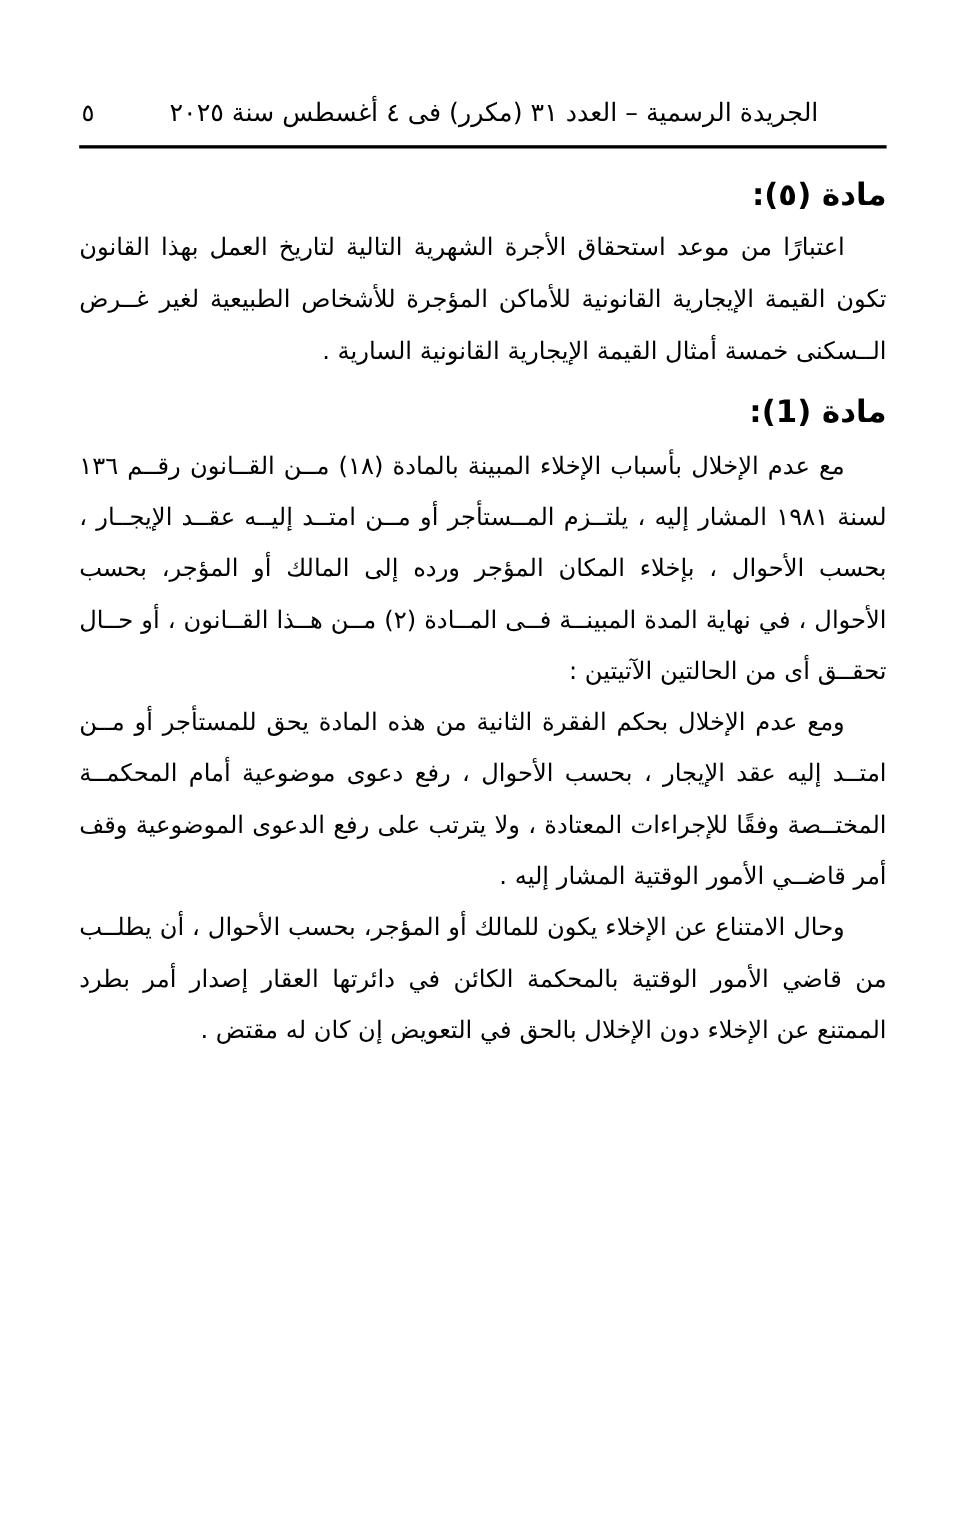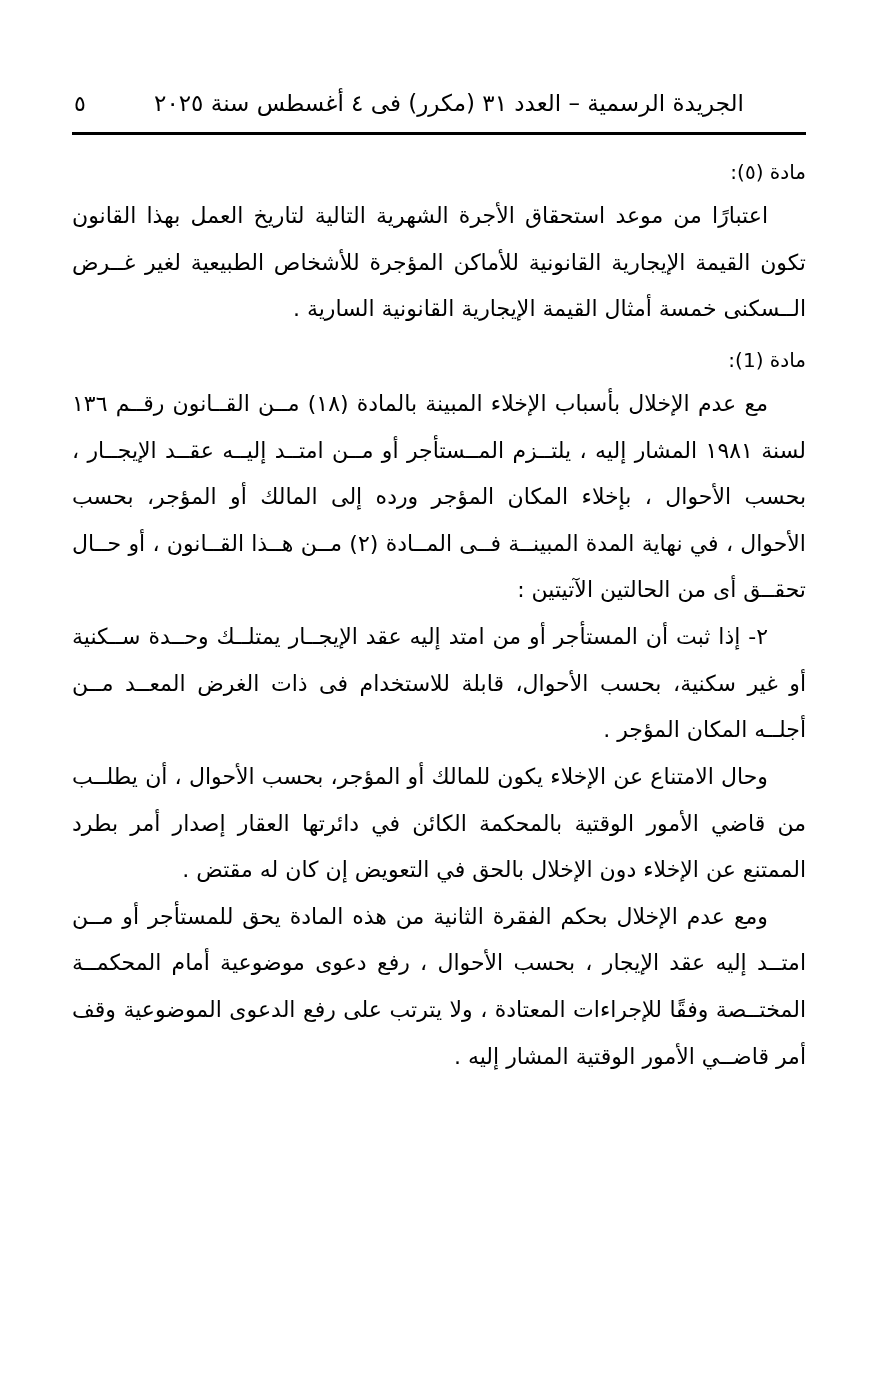--- a/index.html
+++ b/index.html
@@ -35,22 +35,22 @@
     width: 48px;
     text-align: left;
     font-size: 22px;
   }
   .rule {
     border-bottom: 3px solid #000;
     margin: 0 0 24px 0;
   }
   .article { margin: 0; }
   .article-heading {
-    font-weight: 400;
-    font-size: 20px;
+    font-weight: 700;
+    font-size: 28px;
     margin: 14px 0 8px 0;
     line-height: 1.3;
   }
   .para {
     font-size: 22px;
     line-height: 2.12;
     text-align: justify;
     text-justify: inter-word;
     text-indent: 38px;
     margin: 0;
@@ -70,18 +70,17 @@
 
   <div class="article">
     <div class="article-heading">مادة (٥):</div>
     <p class="para">اعتبارًا من موعد استحقاق الأجرة الشهرية التالية لتاريخ العمل بهذا القانون تكون القيمة الإيجارية القانونية للأماكن المؤجرة للأشخاص الطبيعية لغير غــرض الــسكنى خمسة أمثال القيمة الإيجارية القانونية السارية .</p>
   </div>
 
 
   <div class="article">
     <div class="article-heading">مادة (1):</div>
     <p class="para">مع عدم الإخلال بأسباب الإخلاء المبينة بالمادة (١٨) مــن القــانون رقــم ١٣٦ لسنة ١٩٨١ المشار إليه ، يلتــزم المــستأجر أو مــن امتــد إليــه عقــد الإيجــار ، بحسب الأحوال ، بإخلاء المكان المؤجر ورده إلى المالك أو المؤجر، بحسب الأحوال ، في نهاية المدة المبينــة فــى المــادة (٢) مــن هــذا القــانون ، أو حــال تحقــق أى من الحالتين الآتيتين :</p>
-    <p class="para">٢- إذا ثبت أن المستأجر أو من امتد إليه عقد الإيجــار يمتلــك وحــدة ســكنية أو غير سكنية، بحسب الأحوال، قابلة للاستخدام فى ذات الغرض المعــد مــن أجلــه المكان المؤجر .</p>
+    <p class="para">ومع عدم الإخلال بحكم الفقرة الثانية من هذه المادة يحق للمستأجر أو مــن امتــد إليه عقد الإيجار ، بحسب الأحوال ، رفع دعوى موضوعية أمام المحكمــة المختــصة وفقًا للإجراءات المعتادة ، ولا يترتب على رفع الدعوى الموضوعية وقف أمر قاضــي الأمور الوقتية المشار إليه .</p>
     <p class="para">وحال الامتناع عن الإخلاء يكون للمالك أو المؤجر، بحسب الأحوال ، أن يطلــب من قاضي الأمور الوقتية بالمحكمة الكائن في دائرتها العقار إصدار أمر بطرد الممتنع عن الإخلاء دون الإخلال بالحق في التعويض إن كان له مقتض .</p>
-    <p class="para">ومع عدم الإخلال بحكم الفقرة الثانية من هذه المادة يحق للمستأجر أو مــن امتــد إليه عقد الإيجار ، بحسب الأحوال ، رفع دعوى موضوعية أمام المحكمــة المختــصة وفقًا للإجراءات المعتادة ، ولا يترتب على رفع الدعوى الموضوعية وقف أمر قاضــي الأمور الوقتية المشار إليه .</p>
   </div>
 
 </div>
 
 </body></html>

